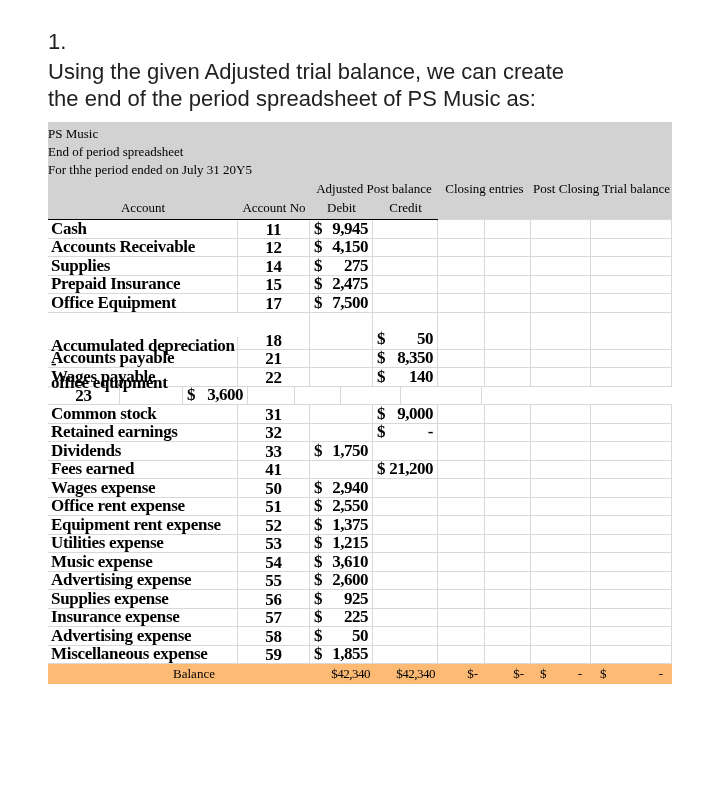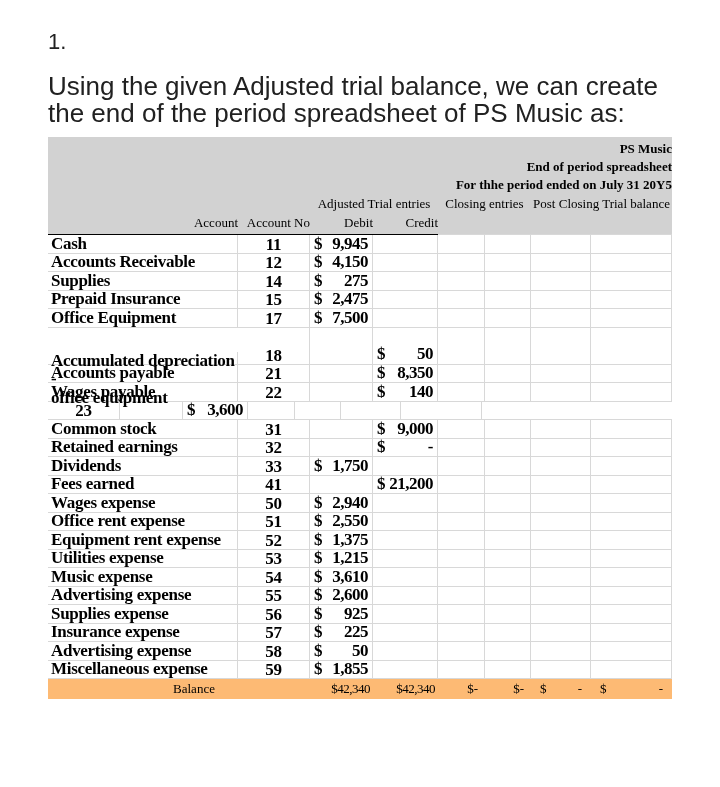--- a/index.html
+++ b/index.html
@@ -7,45 +7,45 @@
   body {
     width: 720px; height: 787px;
     font-family: "Liberation Sans", sans-serif;
     color: #1f1f1f;
     overflow: hidden;
   }
   .page { padding: 28px 0 0 48px; }
 
   
   .q-number { font-size: 22px; line-height: 27px; color: #212121; }
-  .q-text   { font-size: 26px; line-height: 27px; color: #212121; margin-top: 18px; }
+  .q-text   { font-size: 22px; line-height: 27px; color: #212121; margin-top: 3px; }
 
   
   .sheet {
     margin-top: 10px;
     width: 624px;
     font-family: "Liberation Serif", serif;
     font-size: 13px;
     color: #000;
   }
   .sheet-head {
     background: #d2d2d2;
     padding-top: 3px;
   }
-  .sheet-title-line { text-align: right; height: 18px; line-height: 18px; white-space: nowrap; font-weight: bold; }
+  .sheet-title-line { text-align: left; height: 18px; line-height: 18px; white-space: nowrap; }
 
   .group-row { display: flex; height: 19px; line-height: 19px; }
   .g-spacer  { width: 262px; }
   .g-cell    { text-align: center; white-space: nowrap; overflow: visible; }
   .g-atb  { width: 128px; }
   .g-ce   { width: 93px; }
   .g-pctb { width: 141px; font-family: Liberation Serif, serif; }
 
   .colhead-row { display: flex; height: 22px; line-height: 20px; }
-  .ch { text-align: right; }
+  .ch { text-align: center; }
   .ch-labeled { border-bottom: 1.5px solid #000; }
   .ch-empty   { border-bottom: 1px solid #d8d8d8; }
   .w-acct { width: 190px; } .w-no { width: 72px; } .w-debit { width: 63px; }
   .w-credit { width: 65px; } .w-c5 { width: 47px; } .w-c6 { width: 46px; }
   .w-c7 { width: 60px; } .w-c8 { width: 81px; }
 
   
   .sheet-body { background: #fff; }
   .row {
     display: flex; height: 18.5px;
@@ -86,21 +86,21 @@
 
   <div class="sheet">
 
     <div class="sheet-head">
       <div class="sheet-title-line">PS Music</div>
       <div class="sheet-title-line">End of period spreadsheet</div>
       <div class="sheet-title-line">For thhe period ended on July 31 20Y5</div>
 
       <div class="group-row">
         <div class="g-spacer"></div>
-        <div class="g-cell g-atb">Adjusted Trial entries</div>
+        <div class="g-cell g-atb">Adjusted Post balance</div>
         <div class="g-cell g-ce">Closing entries</div>
         <div class="g-cell g-pctb">Post Closing Trial balance</div>
       </div>
 
       <div class="colhead-row">
         <div class="ch ch-labeled w-acct">Account</div>
         <div class="ch ch-labeled w-no">Account No</div>
         <div class="ch ch-labeled w-debit">Debit</div>
         <div class="ch ch-labeled w-credit">Credit</div>
         <div class="ch ch-empty w-c5"></div>

